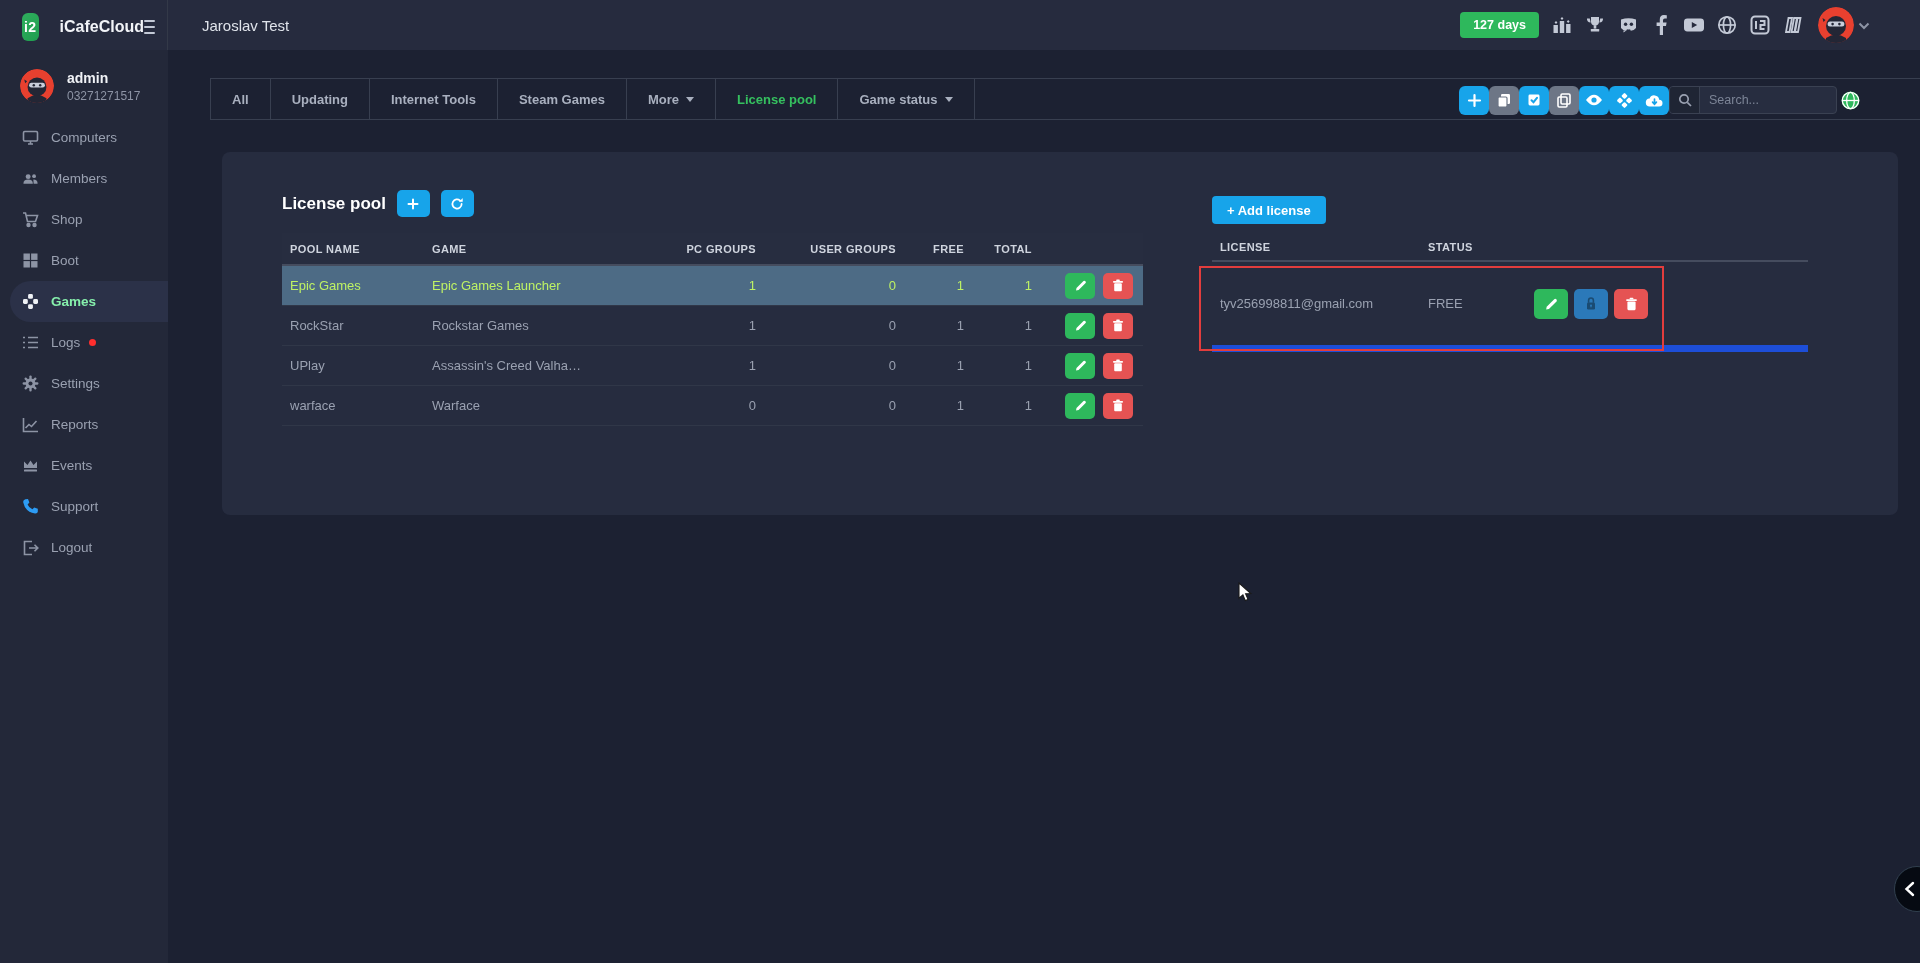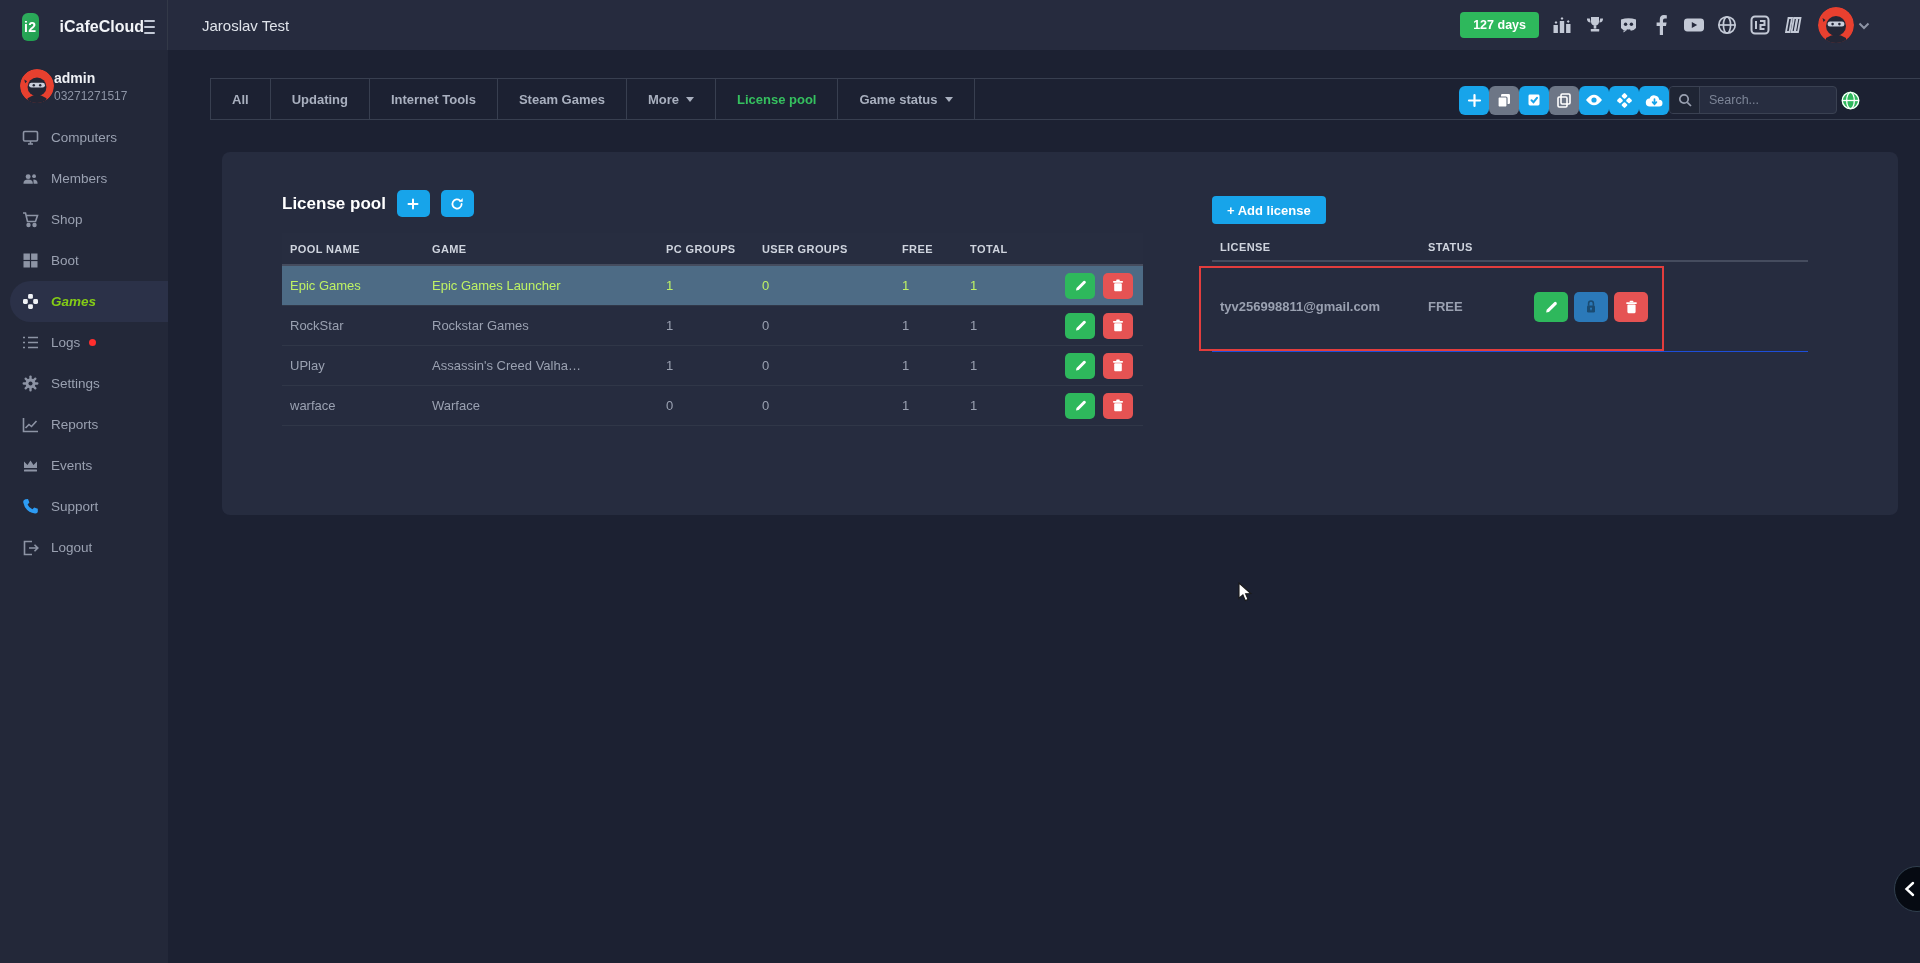--- a/index.html
+++ b/index.html
@@ -16,29 +16,29 @@
   .page-title { font-size:15px; color:#dfe3ea; margin-left:34px; }
   .topbar-right { margin-left:auto; display:flex; align-items:center; gap:4px; padding-right:50px; }
   .days-badge { background:#2eb85c; color:#fff; font-size:12.5px; font-weight:700; padding:6px 13px; border-radius:4px; }
   .tb-icons { display:flex; align-items:center; gap:11px; margin-left:8px; }
   .tb-ic { width:22px; height:22px; display:flex; align-items:center; justify-content:center; cursor:pointer; }
   .avatar-ninja { width:36px; height:36px; border-radius:50%; overflow:hidden; margin-left:10px; cursor:pointer; flex:none; }
   .chev-down { cursor:pointer; }
 
   
   .sidebar { position:absolute; top:50px; left:0; width:168px; bottom:0; background:#232839; z-index:4; }
-  .side-user { display:flex; align-items:center; padding:19px 10px 12px 20px; }
+  .side-user { display:flex; align-items:center; gap:13px; padding:19px 10px 12px 20px; }
   .side-user .avatar-ninja { width:34px; height:34px; margin:0; }
   .su-name { font-size:14px; font-weight:700; color:#f0f2f6; }
   .su-phone { font-size:12px; color:#8d94a5; margin-top:3px; }
   .nav { margin-top:2px; }
   .nav-item { height:41px; margin-left:10px; display:flex; align-items:center; padding-left:12px; cursor:pointer; color:#9aa1b1; }
   .nav-item .nico { width:17px; height:17px; margin-right:12px; flex:none; display:flex; align-items:center; justify-content:center; }
   .nav-item .nlabel { font-size:13.5px; }
-  .nav-item.active { background:#2b3148; border-radius:24px 0 0 24px; color:#84cc16;font-style:italic; }
+  .nav-item.active { background:#2b3148; border-radius:24px 0 0 24px; color:#86efac; }
   .nav-item.active .nlabel { font-weight:600; }
   .red-dot { width:7px; height:7px; border-radius:50%; background:#ff2e2e; margin-left:9px; }
 
   
   .main { position:absolute; left:168px; top:50px; right:0; bottom:0; }
   .tabs-row { margin-left:42px; height:42px; margin-top:28px; border-top:1px solid #383f50; border-bottom:1px solid #383f50; display:flex; align-items:stretch; position:relative; }
   .tab { display:flex; align-items:center; padding:0 21px; font-size:13px; font-weight:600; color:#a9b0bf; border-right:1px solid #383f50; cursor:pointer; }
   .tab:first-child { border-left:1px solid #383f50; }
   .tab.active { color:#35c05f; }
   .caret { width:0; height:0; border-left:4px solid transparent; border-right:4px solid transparent; border-top:5px solid currentColor; margin-left:7px; }
@@ -55,30 +55,30 @@
   .card { position:relative; margin:32px 22px 0 54px; height:363px; background:#262c3f; border-radius:8px; }
   .pool-header { position:absolute; left:60px; top:38px; display:flex; align-items:center; gap:11px; }
   .pool-title { font-size:17px; font-weight:700; color:#fff; }
   .btn-xs { width:33px; height:27px; border:none; border-radius:5px; background:#17a4ea; color:#fff; display:flex; align-items:center; justify-content:center; cursor:pointer; }
 
   .ltable { position:absolute; left:60px; top:81px; width:861px; font-size:13px; }
   .lrow { display:grid; grid-template-columns:142px 234px 96px 140px 68px 68px 1fr; align-items:center; padding:0 10px 0 8px; }
   .lhead { height:33px; background:#272d40; border-bottom:2px solid #454c5e; font-size:11px; font-weight:700; color:#cfd4de; letter-spacing:.4px; }
   .lbody-row { height:40px; border-bottom:1px solid #303748; color:#9aa1b1; cursor:pointer; }
   .lbody-row.selected { background:#4d6b85; color:#bef264; }
-  .num { padding-right:6px; }
+  .num { text-align:right; padding-right:6px; }
   .acts { display:flex; justify-content:flex-end; gap:8px; }
   .btn-sm { width:30px; height:26px; border:none; border-radius:5px; display:flex; align-items:center; justify-content:center; cursor:pointer; }
   .b-green { background:#2eb85c; } .b-red { background:#e55353; } .b-lockblue { background:#2b79b9; }
 
   .rpanel { position:absolute; left:990px; top:44px; width:596px; }
   .add-license-btn { height:28px; padding:0 15px; border:none; border-radius:4px; background:#17a4ea; color:#fff; font-size:13px; font-weight:600; cursor:pointer; font-family:"Liberation Sans",sans-serif; }
   .rtable { margin-top:9px; font-size:13px; }
   .rhead { display:grid; grid-template-columns:208px 1fr; height:29px; align-items:center; border-bottom:2px solid #454c5e; font-size:11px; font-weight:700; color:#cfd4de; letter-spacing:.4px; padding-left:8px; }
-  .rrow { display:grid; grid-template-columns:208px 106px 1fr; height:90px; align-items:center; border-bottom:1px solid #1d4ed8; color:#9aa1b1; padding-left:8px;font-weight:bold; }
+  .rrow { display:grid; grid-template-columns:208px 106px 1fr; height:90px; align-items:center; border-bottom:7px solid #1d4ed8; color:#9aa1b1; padding-left:8px; }
   .rrow .acts2 { display:flex; gap:6px; }
   .btn-md { width:34px; height:30px; border:none; border-radius:5px; display:flex; align-items:center; justify-content:center; cursor:pointer; }
   .red-outline { position:absolute; left:977px; top:114px; width:465px; height:85px; border:2px solid #e23d3d; pointer-events:none; z-index:3; }
 
   
   .panel-toggle { position:absolute; right:-20px; top:866px; width:46px; height:46px; border-radius:50%; background:#060a12; border:1px solid #31404f; display:flex; align-items:center; justify-content:center; padding-right:16px; cursor:pointer; z-index:6; }
   .cursor { position:absolute; left:1237px; top:582px; z-index:9; pointer-events:none; }
 </style>
 </head>
 <body>

